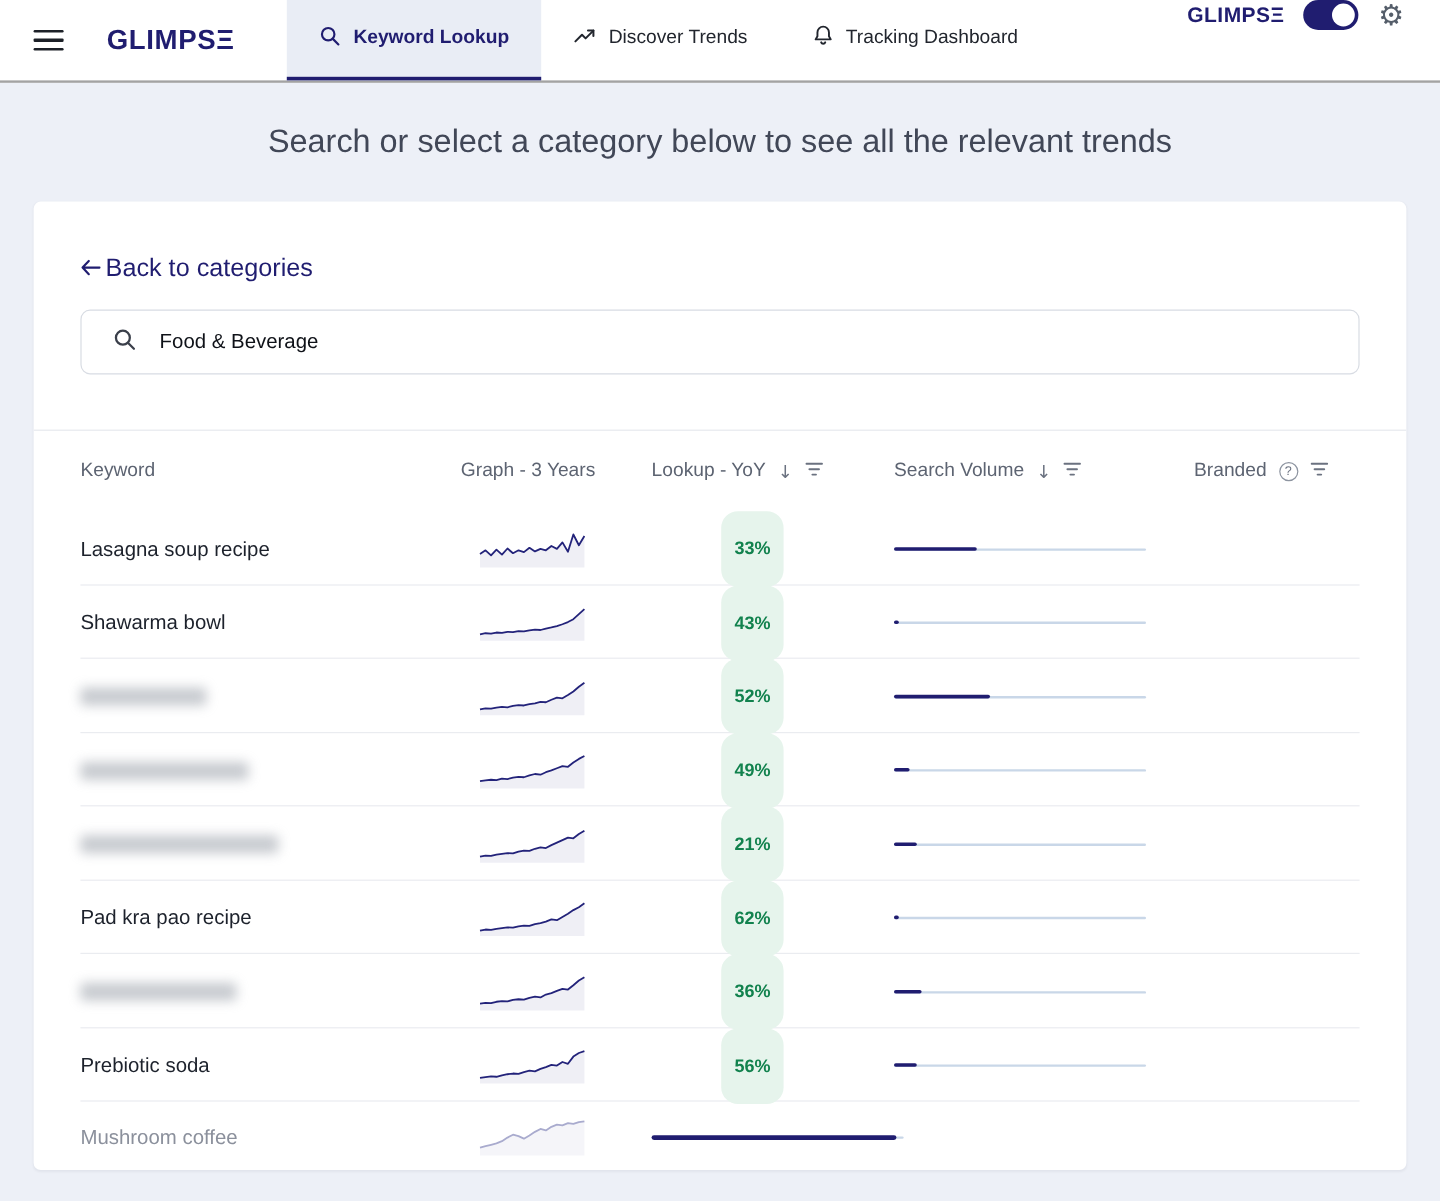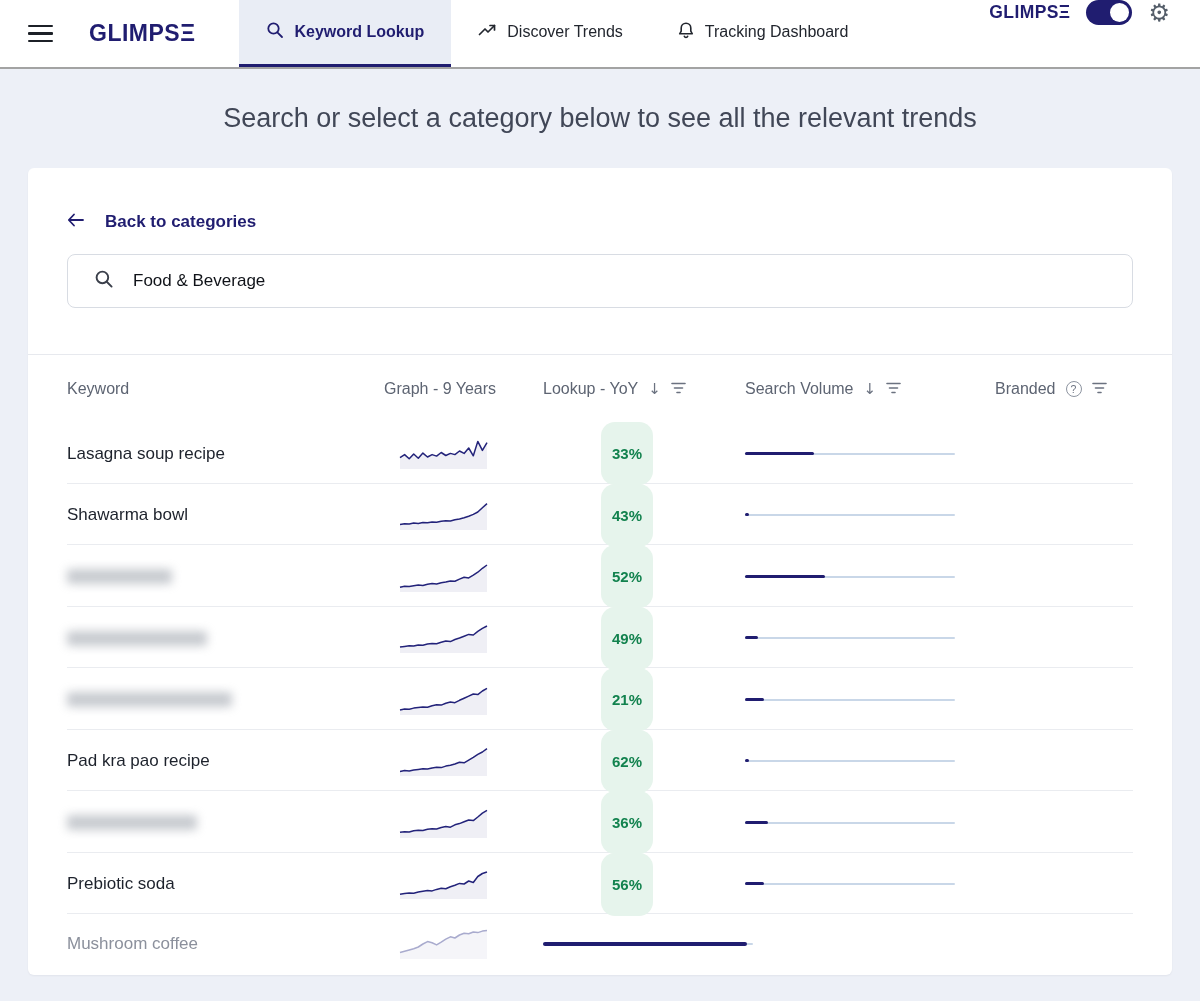--- a/index.html
+++ b/index.html
@@ -35,22 +35,22 @@
   .toggle.on{background:var(--navy);}
   .toggle.on .knob{left:24px;}
   .gear{font-size:24px;color:#555e6a;font-family:"DejaVu Sans",sans-serif;cursor:pointer;line-height:1;}
   
   .hero{height:99px;display:flex;align-items:center;justify-content:center;}
   .hero h1{font-size:27px;font-weight:500;color:#414757;margin:0;}
   
   .panel{margin:0 28px;background:#fff;border-radius:6px;height:807px;overflow:hidden;
     box-shadow:0 1px 2px rgba(16,24,40,.05);}
   .search-area{padding:44px 39px 0;}
-  .back{display:inline-flex;align-items:center;gap:21px;color:var(--navy);
-    font-size:17px;font-weight:700;cursor:pointer;}
+  .back{display:inline-flex;align-items:center;gap:4px;color:var(--navy);
+    font-size:21px;font-weight:400;cursor:pointer;}
   .searchbox{margin-top:22px;height:54px;border:1px solid #d8dce3;border-radius:8px;
     display:flex;align-items:center;padding:0 20px 0 26px;gap:17px;background:#fff;}
   .searchbox input{border:none;outline:none;font-size:17px;font-weight:500;color:#0f1218;
     font-family:inherit;flex:1;background:transparent;}
   .divider{height:1px;background:#e7e9ee;margin-top:46px;}
   
   .table{padding:0 39px;}
   .thead,.row{display:grid;grid-template-columns:317px 159px 202px 250px 1fr;align-items:center;}
   .thead{height:67px;color:#5d6472;font-size:16px;}
   .th{display:flex;align-items:center;gap:10px;}
@@ -146,21 +146,21 @@
   </div>
 
   <div class="divider"></div>
 
   <div class="table">
     <div class="thead">
       <div class="th">
         <span>Keyword</span>
       </div>
       <div class="th">
-        <span>Graph - 9 Years</span>
+        <span>Graph - 3 Years</span>
       </div>
       <div class="th">
         <span>Lookup - YoY</span>
         <span class="sort-arrow">↓</span>
         <span>
           <svg width="15" height="12" viewBox="0 0 15 12" fill="none">
             <line x1="1" y1="1.5" x2="14" y2="1.5" stroke="#6b7280" stroke-width="1.6" stroke-linecap="round"></line>
             <line x1="3.5" y1="6" x2="11.5" y2="6" stroke="#6b7280" stroke-width="1.6" stroke-linecap="round"></line>
             <line x1="6" y1="10.5" x2="9" y2="10.5" stroke="#6b7280" stroke-width="1.6" stroke-linecap="round"></line>
           </svg>

